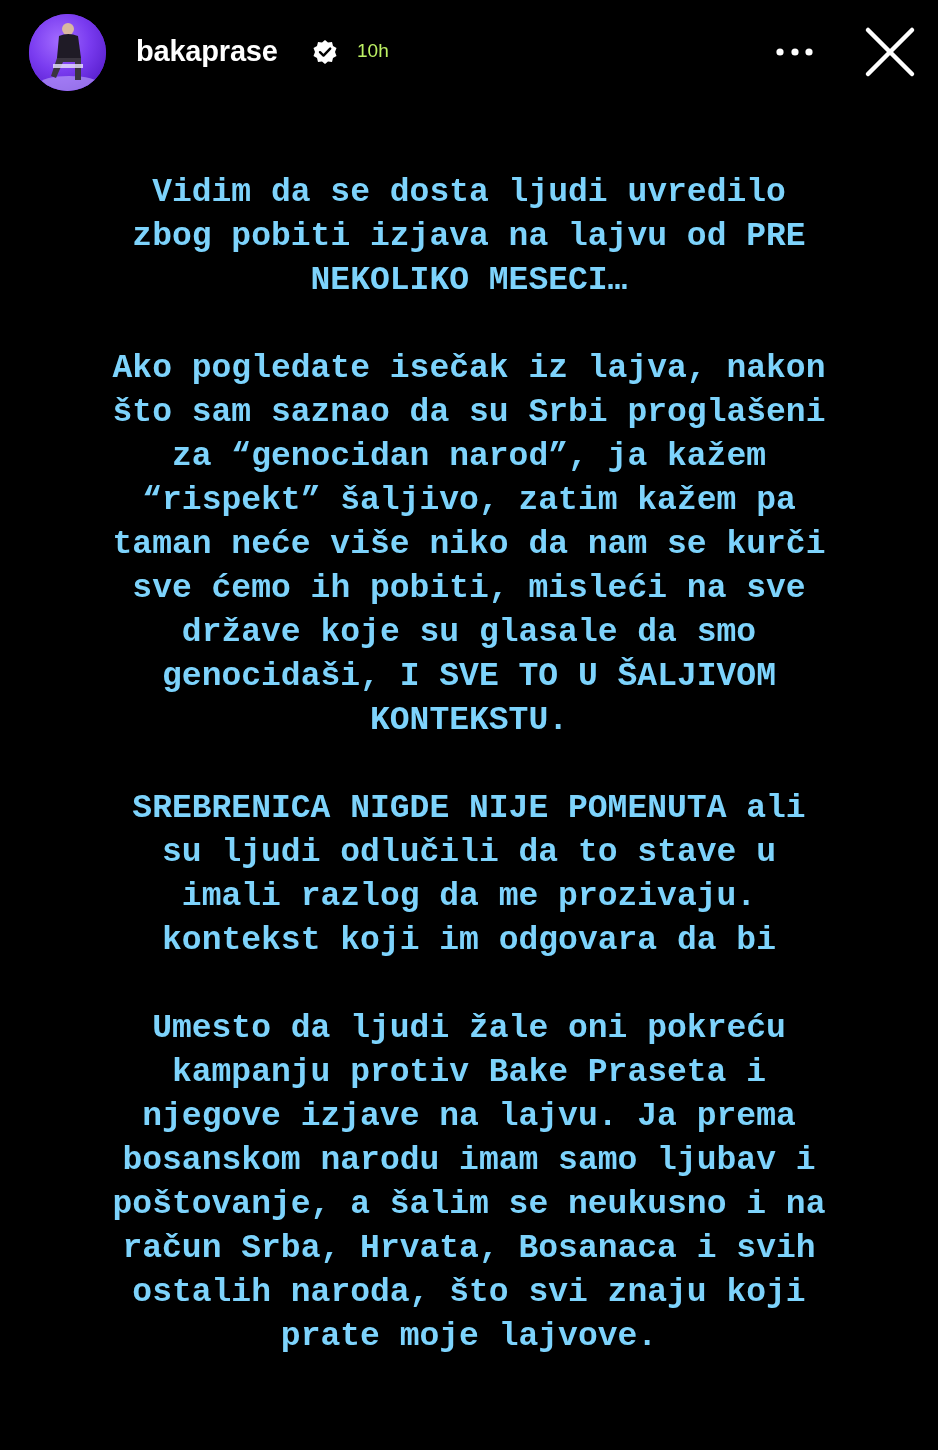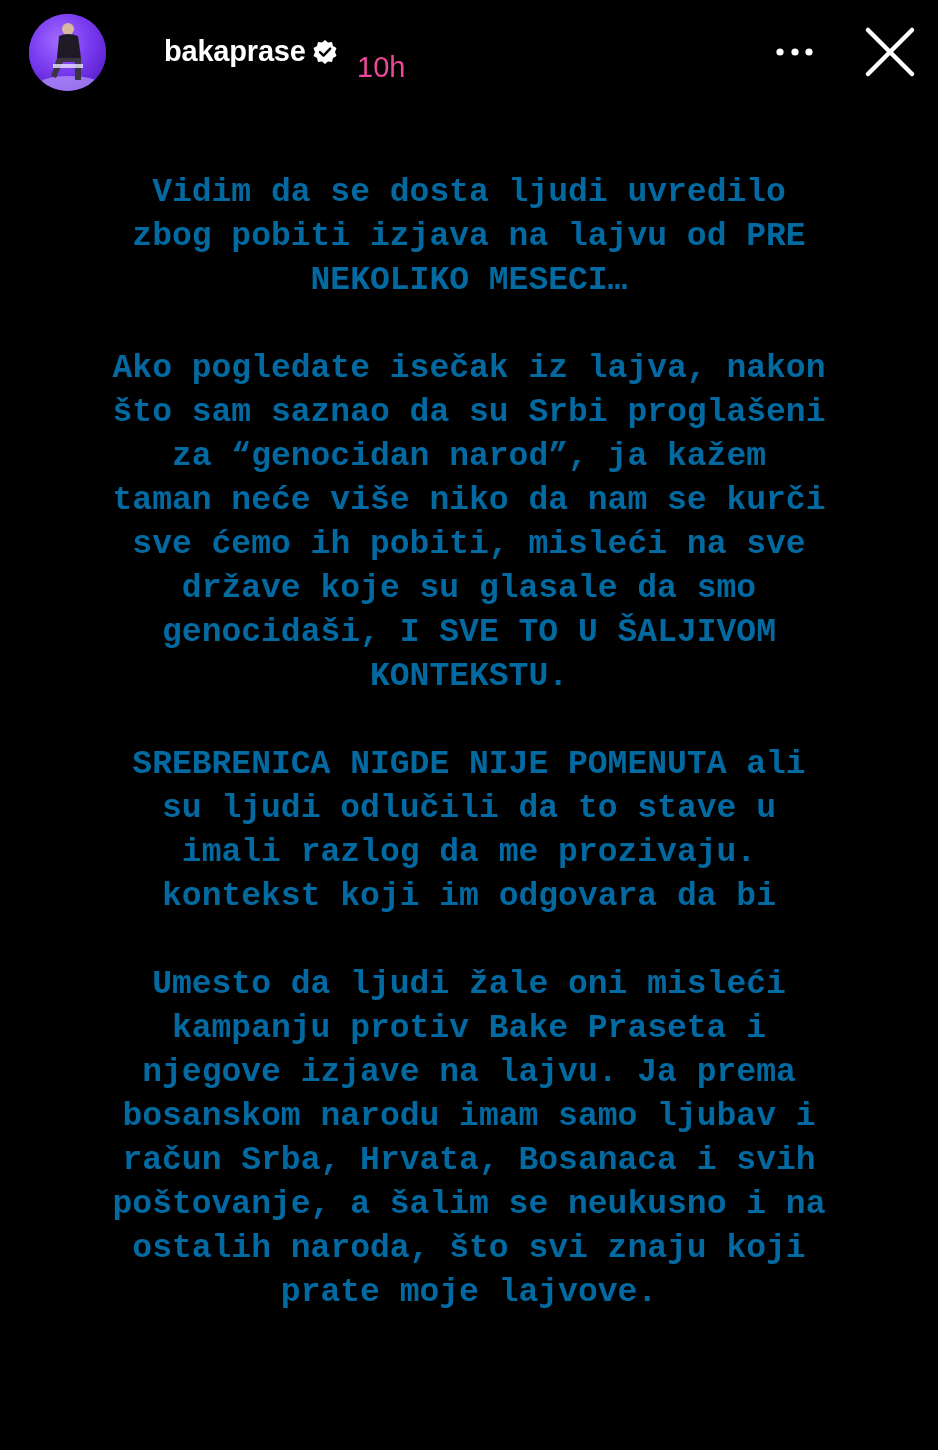--- a/index.html
+++ b/index.html
@@ -35,38 +35,37 @@
     .username {
       position: absolute;
       left: 136px;
       top: 31px;
       font-family: "Liberation Sans", sans-serif;
       font-weight: 700;
       font-size: 29px;
       line-height: 40px;
       color: #ffffff;
       letter-spacing: -0.2px;
-      margin-left: 28px;
     }
     .verified {
       position: absolute;
       left: 312px;
       top: 39px;
       width: 26px;
       height: 26px;
     }
     .time {
       position: absolute;
       left: 357px;
-      top: 47px;
+      top: 31px;
       font-family: "Liberation Sans", sans-serif;
       font-weight: 400;
-      font-size: 29px;
+      font-size: 19px;
       line-height: 40px;
-      color: #ec4899;
+      color: #bef264;
     }
     .more-button {
       position: absolute;
       left: 770px;
       top: 36px;
       width: 50px;
       height: 32px;
       cursor: pointer;
     }
     .close-button {
@@ -80,21 +79,21 @@
     .story-text {
       position: absolute;
       left: 30px;
       top: 171px;
       width: 878px;
       text-align: center;
       font-family: "Liberation Mono", "DejaVu Sans Mono", monospace;
       font-weight: 700;
       font-size: 33px;
       line-height: 44px;
-      color: #0369a1;
+      color: #7dd3fc;
     }
     .para {
       margin: 0 0 44px 0;
     }
     .para:last-child { margin-bottom: 0; }
     .line {
       display: block;
       white-space: pre;
       height: 44px;
     }
@@ -149,35 +148,36 @@
 <div class="story-text">
   <div class="para">
     <span class="line">Vidim da se dosta ljudi uvredilo</span>
     <span class="line">zbog pobiti izjava na lajvu od PRE</span>
     <span class="line">NEKOLIKO MESECI…</span>
   </div>
   <div class="para">
     <span class="line">Ako pogledate isečak iz lajva, nakon</span>
     <span class="line">što sam saznao da su Srbi proglašeni</span>
     <span class="line">za “genocidan narod”, ja kažem</span>
+    <span class="line">“rispekt” šaljivo, zatim kažem pa</span>
     <span class="line">taman neće više niko da nam se kurči</span>
     <span class="line">sve ćemo ih pobiti, misleći na sve</span>
     <span class="line">države koje su glasale da smo</span>
     <span class="line">genocidaši, I SVE TO U ŠALJIVOM</span>
     <span class="line">KONTEKSTU.</span>
   </div>
   <div class="para">
     <span class="line">SREBRENICA NIGDE NIJE POMENUTA ali</span>
     <span class="line">su ljudi odlučili da to stave u</span>
     <span class="line">imali razlog da me prozivaju.</span>
     <span class="line">kontekst koji im odgovara da bi</span>
   </div>
   <div class="para">
-    <span class="line">Umesto da ljudi žale oni misleći</span>
+    <span class="line">Umesto da ljudi žale oni pokreću</span>
     <span class="line">kampanju protiv Bake Praseta i</span>
     <span class="line">njegove izjave na lajvu. Ja prema</span>
     <span class="line">bosanskom narodu imam samo ljubav i</span>
+    <span class="line">poštovanje, a šalim se neukusno i na</span>
     <span class="line">račun Srba, Hrvata, Bosanaca i svih</span>
-    <span class="line">poštovanje, a šalim se neukusno i na</span>
     <span class="line">ostalih naroda, što svi znaju koji</span>
     <span class="line">prate moje lajvove.</span>
   </div>
 </div>
 
 </body></html>

